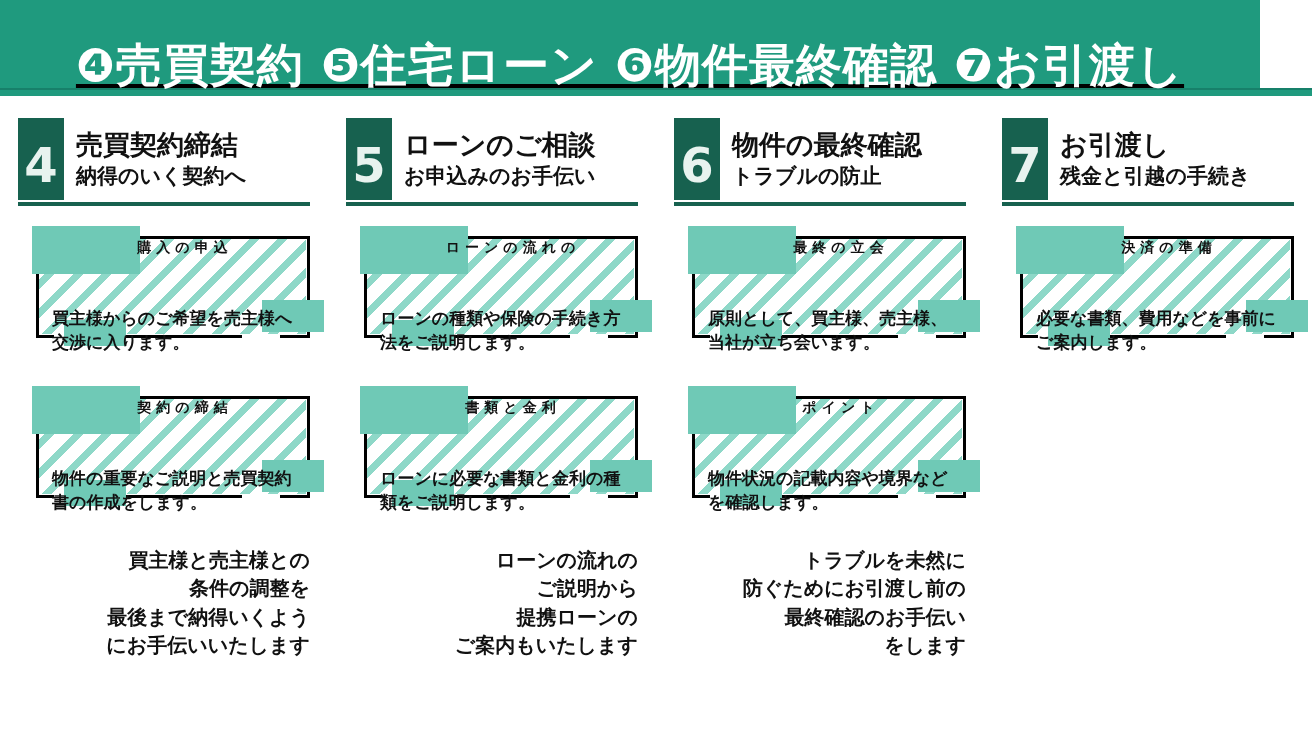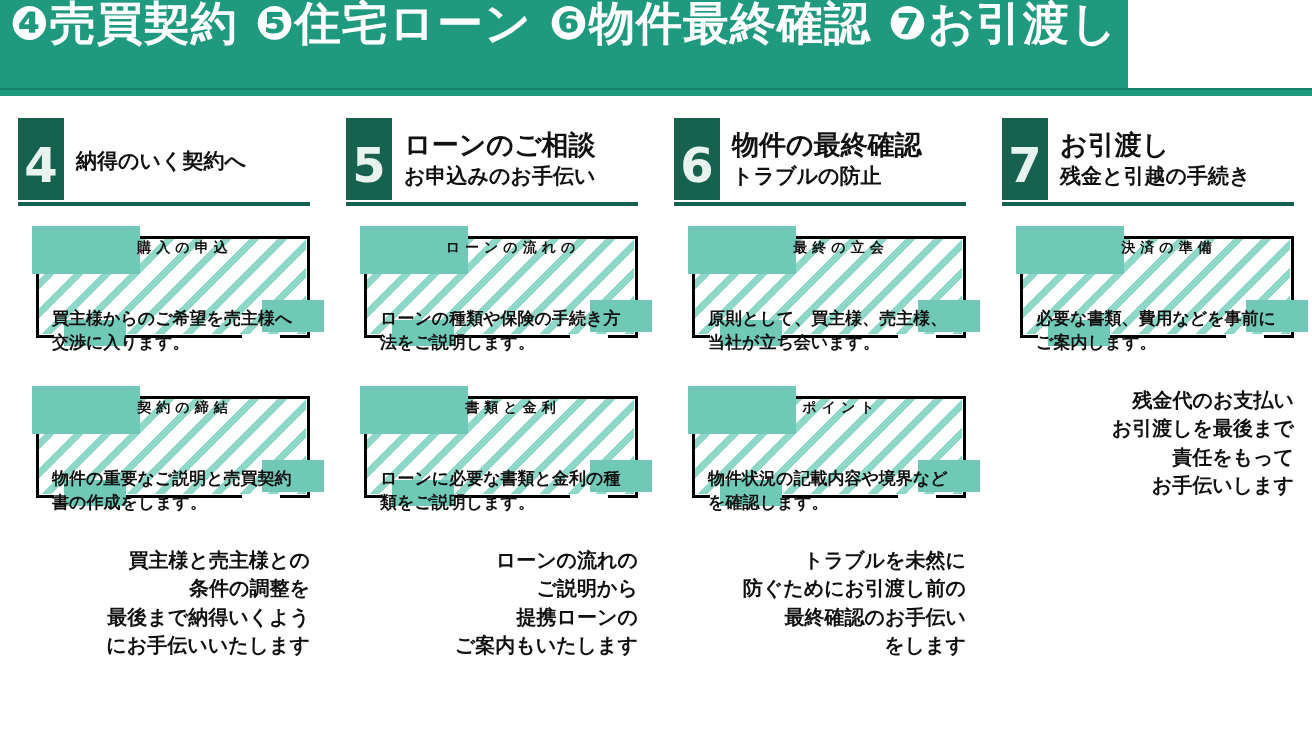--- a/index.html
+++ b/index.html
@@ -9,27 +9,28 @@
   body {
     width: 1312px;
     height: 732px;
     background: #ffffff;
     font-family: "DejaVu Sans", "Liberation Sans", sans-serif;
     overflow: hidden;
   }
 
   
   .banner {
-    width: 1128px;
+    width: 1260px;
     height: 88px;
     background: #1f9a7e;
     display: flex;
-    align-items: flex-start;
+    align-items: flex-end;
     justify-content: center;
     box-sizing: border-box;
+    text-decoration: underline;
   }
   .banner-title {
     color: #ffffff;
     font-size: 46px;
     font-weight: bold;
     letter-spacing: 1px;
     white-space: nowrap;
     line-height: 1;
     font-family: "DejaVu Sans", "Liberation Sans", sans-serif;
   }
@@ -201,20 +202,21 @@
 </div>
 <div class="banner-underline"></div>
 
 <div class="columns" id="columns-root">
     <div class="column">
     <div class="col-head">
       <div class="num-badge">
         <span>4</span>
       </div>
       <div class="head-texts">
+        <div class="head-main">売買契約締結</div>
         <div class="head-sub">納得のいく契約へ</div>
       </div>
     </div>
     <div class="head-rule"></div>
     <div class="cards">
       <div class="card">
         <div class="card-frame"></div>
         <div class="brk brk-top"></div>
         <div class="brk brk-right"></div>
         <div class="brk brk-right2"></div>
@@ -372,20 +374,14 @@
         <div class="brk brk-bot1"></div>
         <div class="brk brk-bot2"></div>
         <div class="brk brk-bot3"></div>
         <div class="blk blk-tl"></div>
         <div class="blk blk-bl"></div>
         <div class="blk blk-br"></div>
         <div class="card-title">決済の準備</div>
         <div class="card-body">必要な書類、費用などを事前にご案内します。</div>
       </div>
       </div>
-    <div class="summary">
-        <div>残金代のお支払い</div>
-        <div>お引渡しを最後まで</div>
-        <div>責任をもって</div>
-        <div>お手伝いします</div>
-      </div>
   </div>
   </div>
 
 </body></html>

